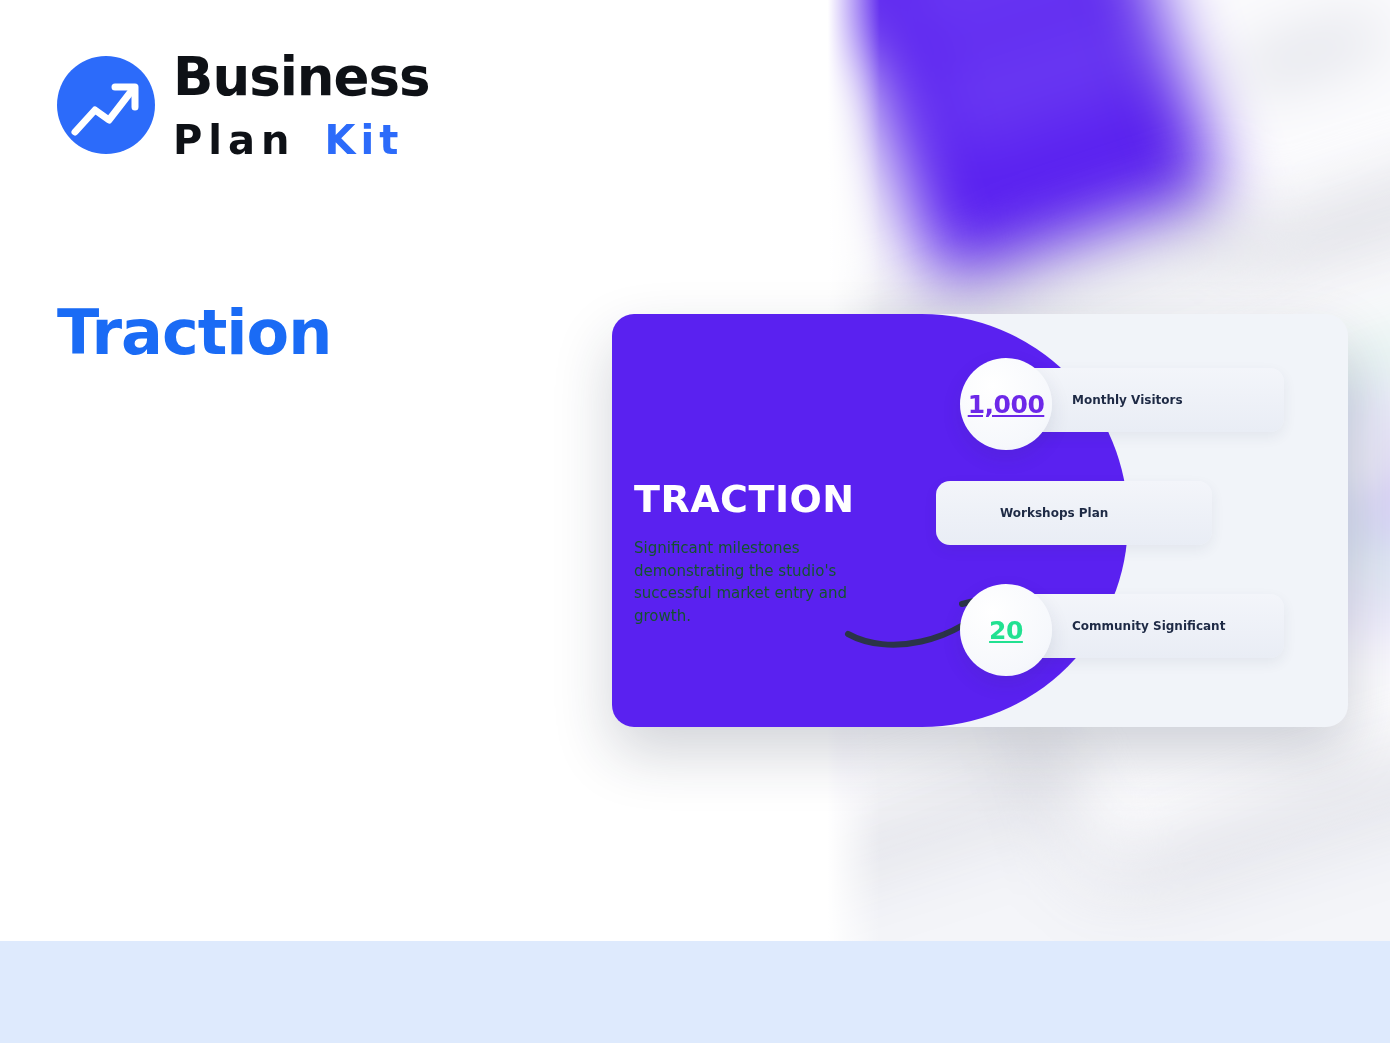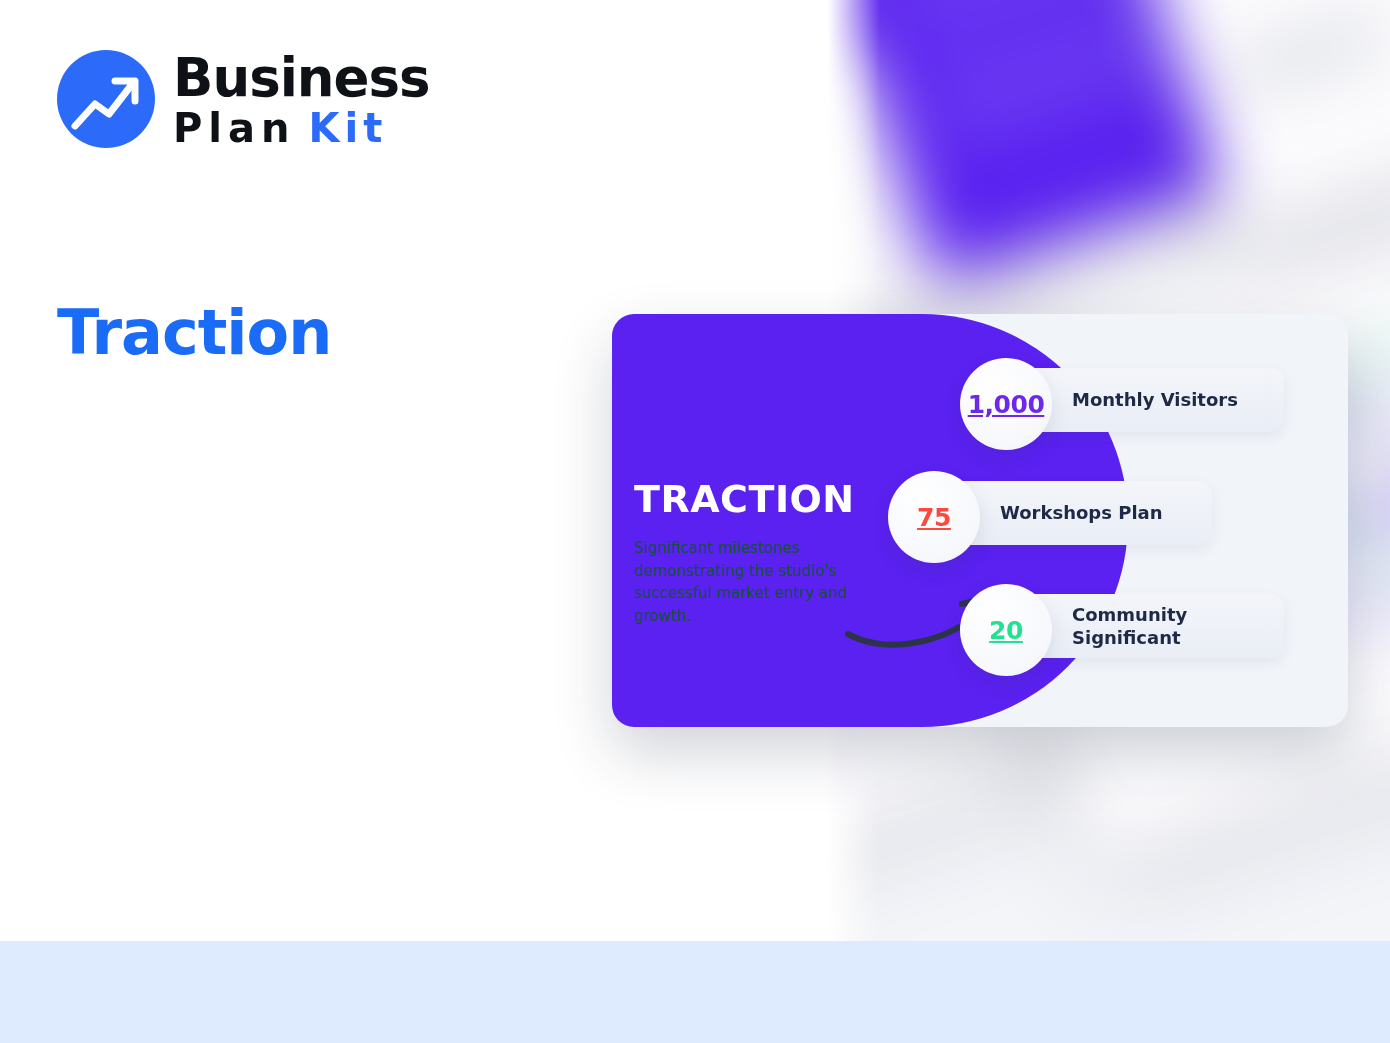--- a/index.html
+++ b/index.html
@@ -59,28 +59,29 @@
   .logo-mark{
     width:98px; height:98px; border-radius:50%; background:#2C6BFA;
     position:relative; flex:none;
   }
   .logo-mark svg{ position:absolute; left:0; top:0; }
   .logo-words{ display:flex; flex-direction:column; line-height:1; }
   .logo-business{
     font-size:53px; font-weight:700; letter-spacing:-1px; color:#0E1116;
     font-family:"DejaVu Sans", sans-serif; position:relative;
   }
-  .logo-row2{ display:flex; align-items:baseline; gap:13px; margin-top:4px; }
+  .logo-row2{ display:flex; align-items:baseline; gap:29px; margin-top:4px; }
   .logo-plan{
     font-size:40px; font-weight:600; letter-spacing:6px; color:#0E1116;
     font-family:"DejaVu Sans", sans-serif;
   }
   .logo-kit{
     font-size:40px; font-weight:700; letter-spacing:5px; color:#2C6BFA;
     font-family:"DejaVu Sans", sans-serif;
+    margin-top:13px;
   }
 
   .page-title{
     position:absolute; left:57px; top:296px;
     font-size:62px; font-weight:700; color:#1A6BF5; letter-spacing:-1px;
     font-family:"DejaVu Sans", sans-serif;
   }
 
   .body-copy{ position:absolute; left:57px; top:418px; width:540px; }
   .body-copy p{
@@ -135,21 +136,21 @@
     background:radial-gradient(circle at 35% 30%, #ffffff 0%, #F6F8FC 70%, #EDF0F7 100%);
     box-shadow:0 8px 20px rgba(40,48,78,.10);
     display:flex; align-items:center; justify-content:center;
     z-index:2;
   }
   .metric-value{
     font-size:25px; font-weight:700; font-family:"DejaVu Sans", sans-serif; letter-spacing:-.5px;text-decoration:underline;
   }
   .metric-label{
     position:absolute; left:112px; top:50%; transform:translateY(-50%);
-    font-size:18px; font-weight:700; color:#1E2A45; line-height:1.25;
+    font-size:12px; font-weight:700; color:#1E2A45; line-height:1.25;
     font-family:"DejaVu Sans", sans-serif; z-index:3; width:200px;
   }
 
   
   .bottom-band{
     position:absolute; left:0; top:941px; width:1390px; height:102px;
     background:#DEEAFD; z-index:12;
   }
 </style>
 </head>
@@ -244,23 +245,20 @@
       <div class="metric-row r1">
         <div class="metric-pill"></div>
         <div class="metric-circle">
           <span class="metric-value" style="color:#6D28E8;">1,000</span>
         </div>
         <div class="metric-label">Monthly Visitors</div>
       </div>
 
       <div class="metric-row r2">
         <div class="metric-pill"></div>
-        <div class="metric-circle">
-          <span class="metric-value" style="color:#F94A3D;">75</span>
-        </div>
         <div class="metric-label">Workshops Plan</div>
       </div>
 
       <div class="metric-row r3">
         <div class="metric-pill"></div>
         <div class="metric-circle">
           <span class="metric-value" style="color:#22E191;">20</span>
         </div>
         <div class="metric-label">Community Significant</div>
       </div>

